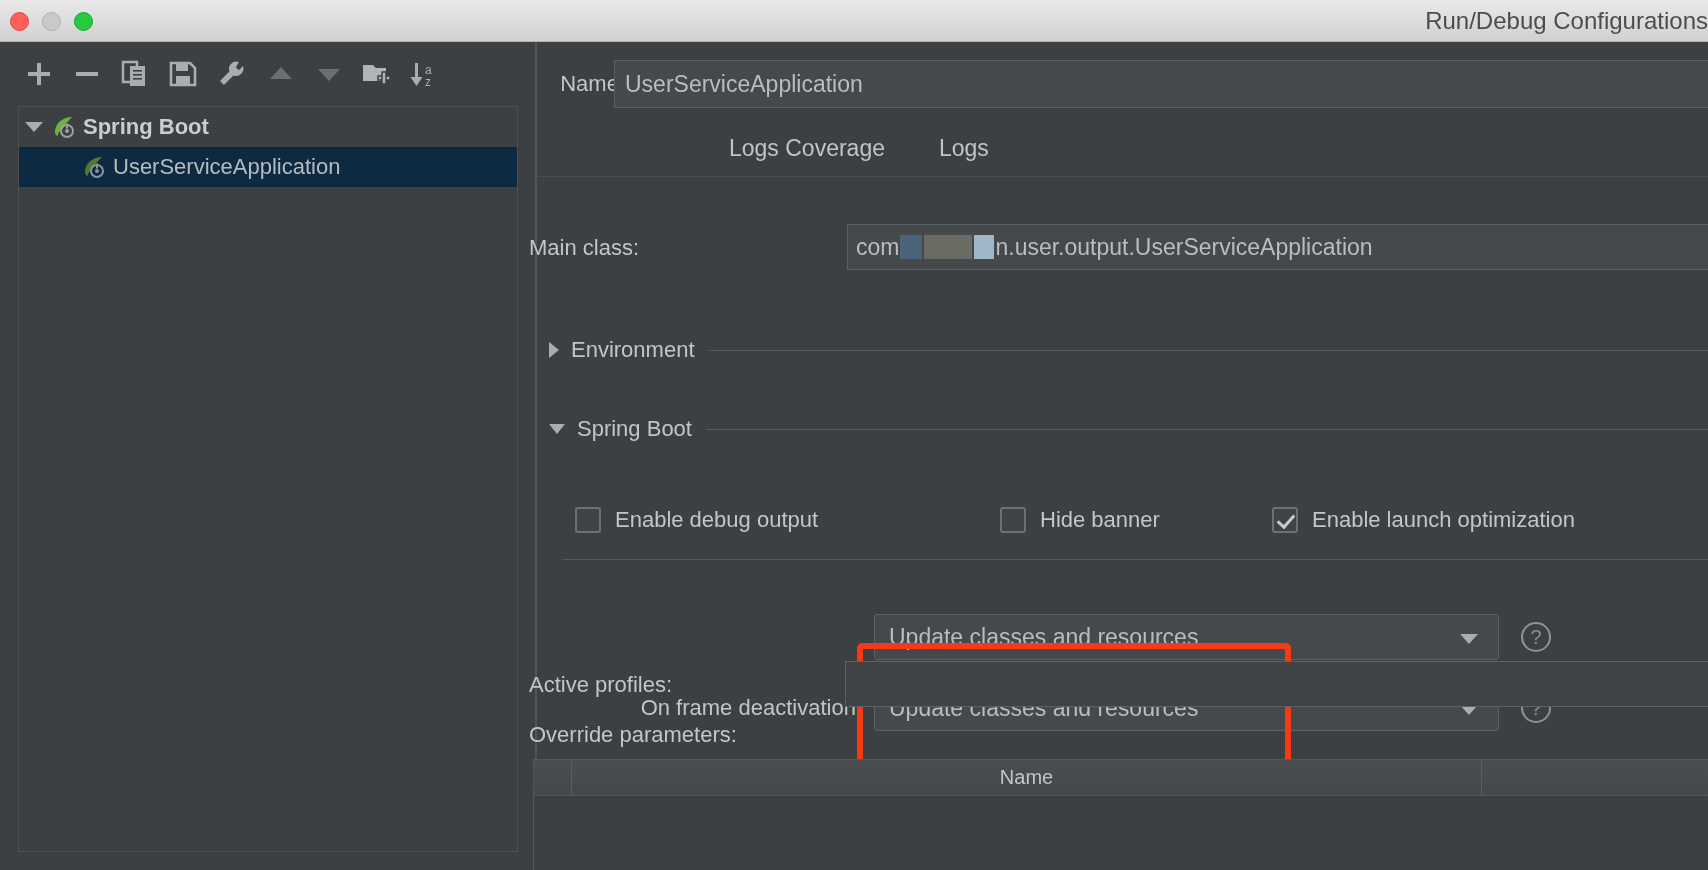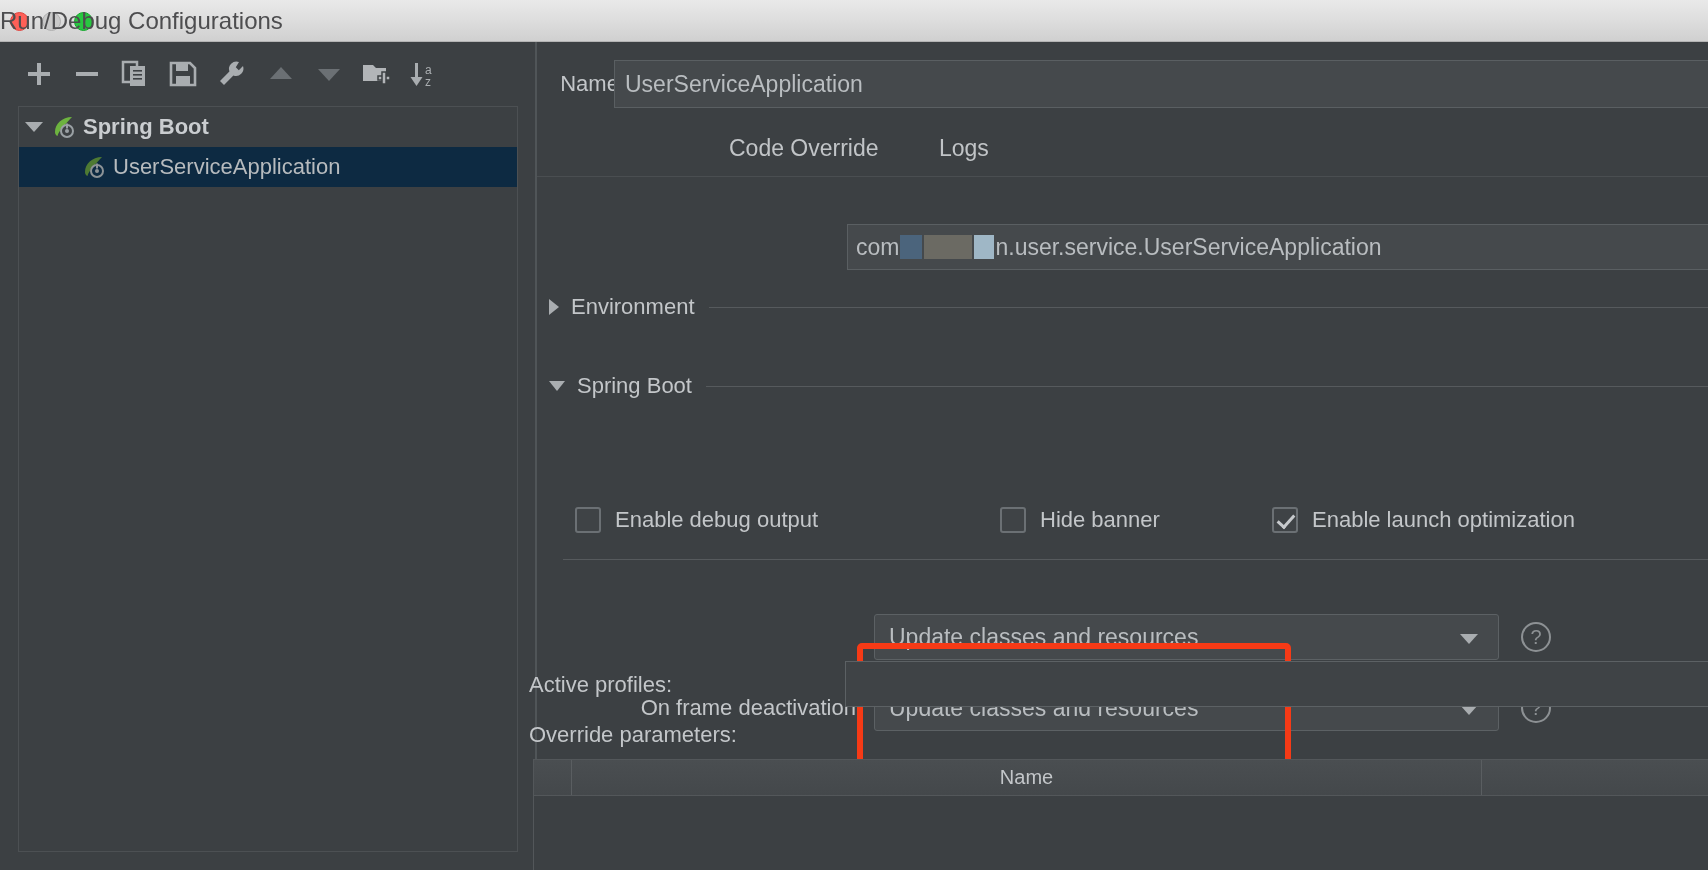--- a/index.html
+++ b/index.html
@@ -21,21 +21,21 @@
   #titlebar {
     position: absolute; left: 0; top: 0;
     width: 1708px; height: 42px;
     background: linear-gradient(to bottom, #e9e9e9 0%, #dcdcdc 55%, #d0d0d0 100%);
     border-bottom: 1px solid #b4b4b4;
   }
   #window-title {
     position: absolute; left: 0; top: 0;
     width: 1708px; height: 42px;
     line-height: 42px;
-    text-align: left;
+    text-align: right;
     font-size: 24px;
     color: #4d4d4f;
   }
   .traffic {
     position: absolute; top: 12px;
     width: 19px; height: 19px; border-radius: 50%;
   }
   #tl-close  { left: 10px;  background: #ff5f57; border: 1px solid #e0443e; }
   #tl-min    { left: 42px;  background: #c9c9c9; border: 1px solid #b0b0b0; }
   #tl-max    { left: 74px;  background: #28c840; border: 1px solid #13a72c; }
@@ -179,20 +179,21 @@
   .redact {
     display: inline-block; vertical-align: middle;
     height: 24px; margin: 0 1px;
   }
 
   
   .sec-header {
     position: absolute;
     display: flex; align-items: center;
     height: 30px;
+    margin-top: 43px;
   }
   .sec-arrow-right {
     width: 0; height: 0; margin-right: 12px;
     border-top: 8px solid transparent;
     border-bottom: 8px solid transparent;
     border-left: 10px solid #a9adb0;
   }
   .sec-arrow-down {
     width: 0; height: 0; margin-right: 12px;
     border-left: 8px solid transparent;
@@ -450,35 +451,36 @@
 
     <div id="right-panel">
 
       <div id="name-row">
         <div id="name-label">Name:</div>
         <div id="name-input">UserServiceApplication</div>
       </div>
 
       <div id="tabs">
         <div class="tab" style="left:192px;">
-          <span>Code Override</span>
+          <span>Logs Coverage</span>
         </div>
         <div class="tab" style="left:402px;">
           <span>Logs</span>
         </div>
       </div>
 
       <div id="content">
 
+        <div id="mainclass-label">Main class:</div>
         <div id="mainclass-field">
           <span>com</span>
           <span class="redact" style="width:22px;background:#4b647c;"></span>
           <span class="redact" style="width:48px;background:#6b6a63;"></span>
           <span class="redact" style="width:20px;background:#9fb7c6;"></span>
-          <span>n.user.service.UserServiceApplication</span>
+          <span>n.user.output.UserServiceApplication</span>
         </div>
 
         <div class="sec-header" style="left:12px; top:115px; width:1159px;">
           <div class="sec-arrow-right"></div>
           <span class="sec-title">Environment</span>
           <div class="sec-line" style="flex:1;"></div>
         </div>
 
         <div class="sec-header" style="left:12px; top:194px; width:1159px;">
           <div class="sec-arrow-down"></div>

